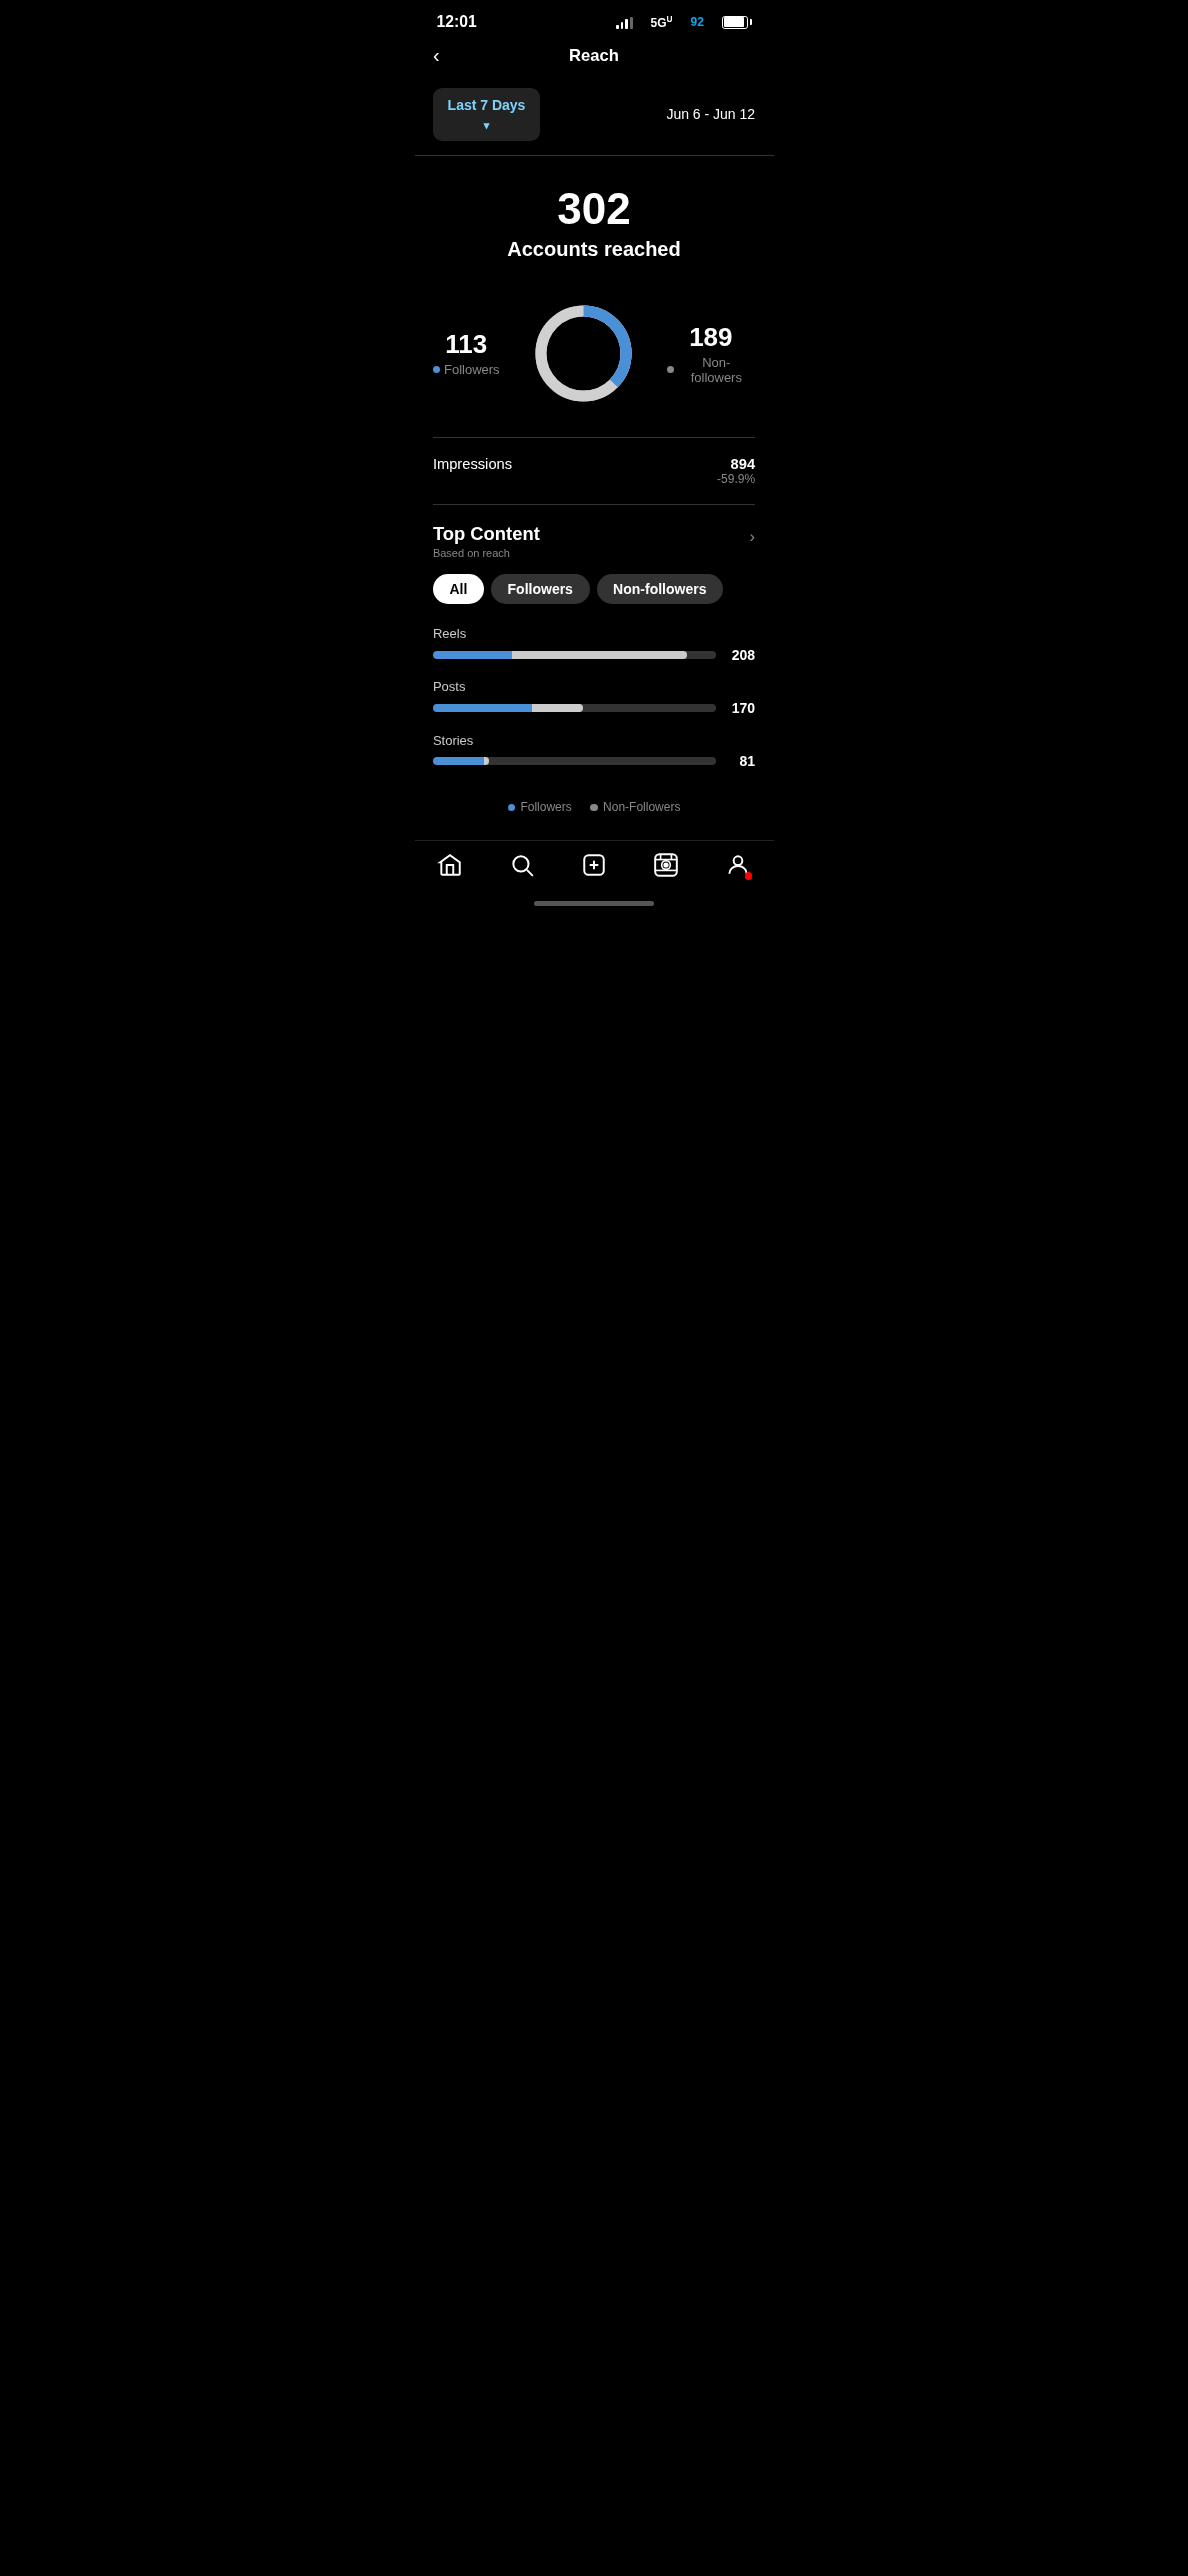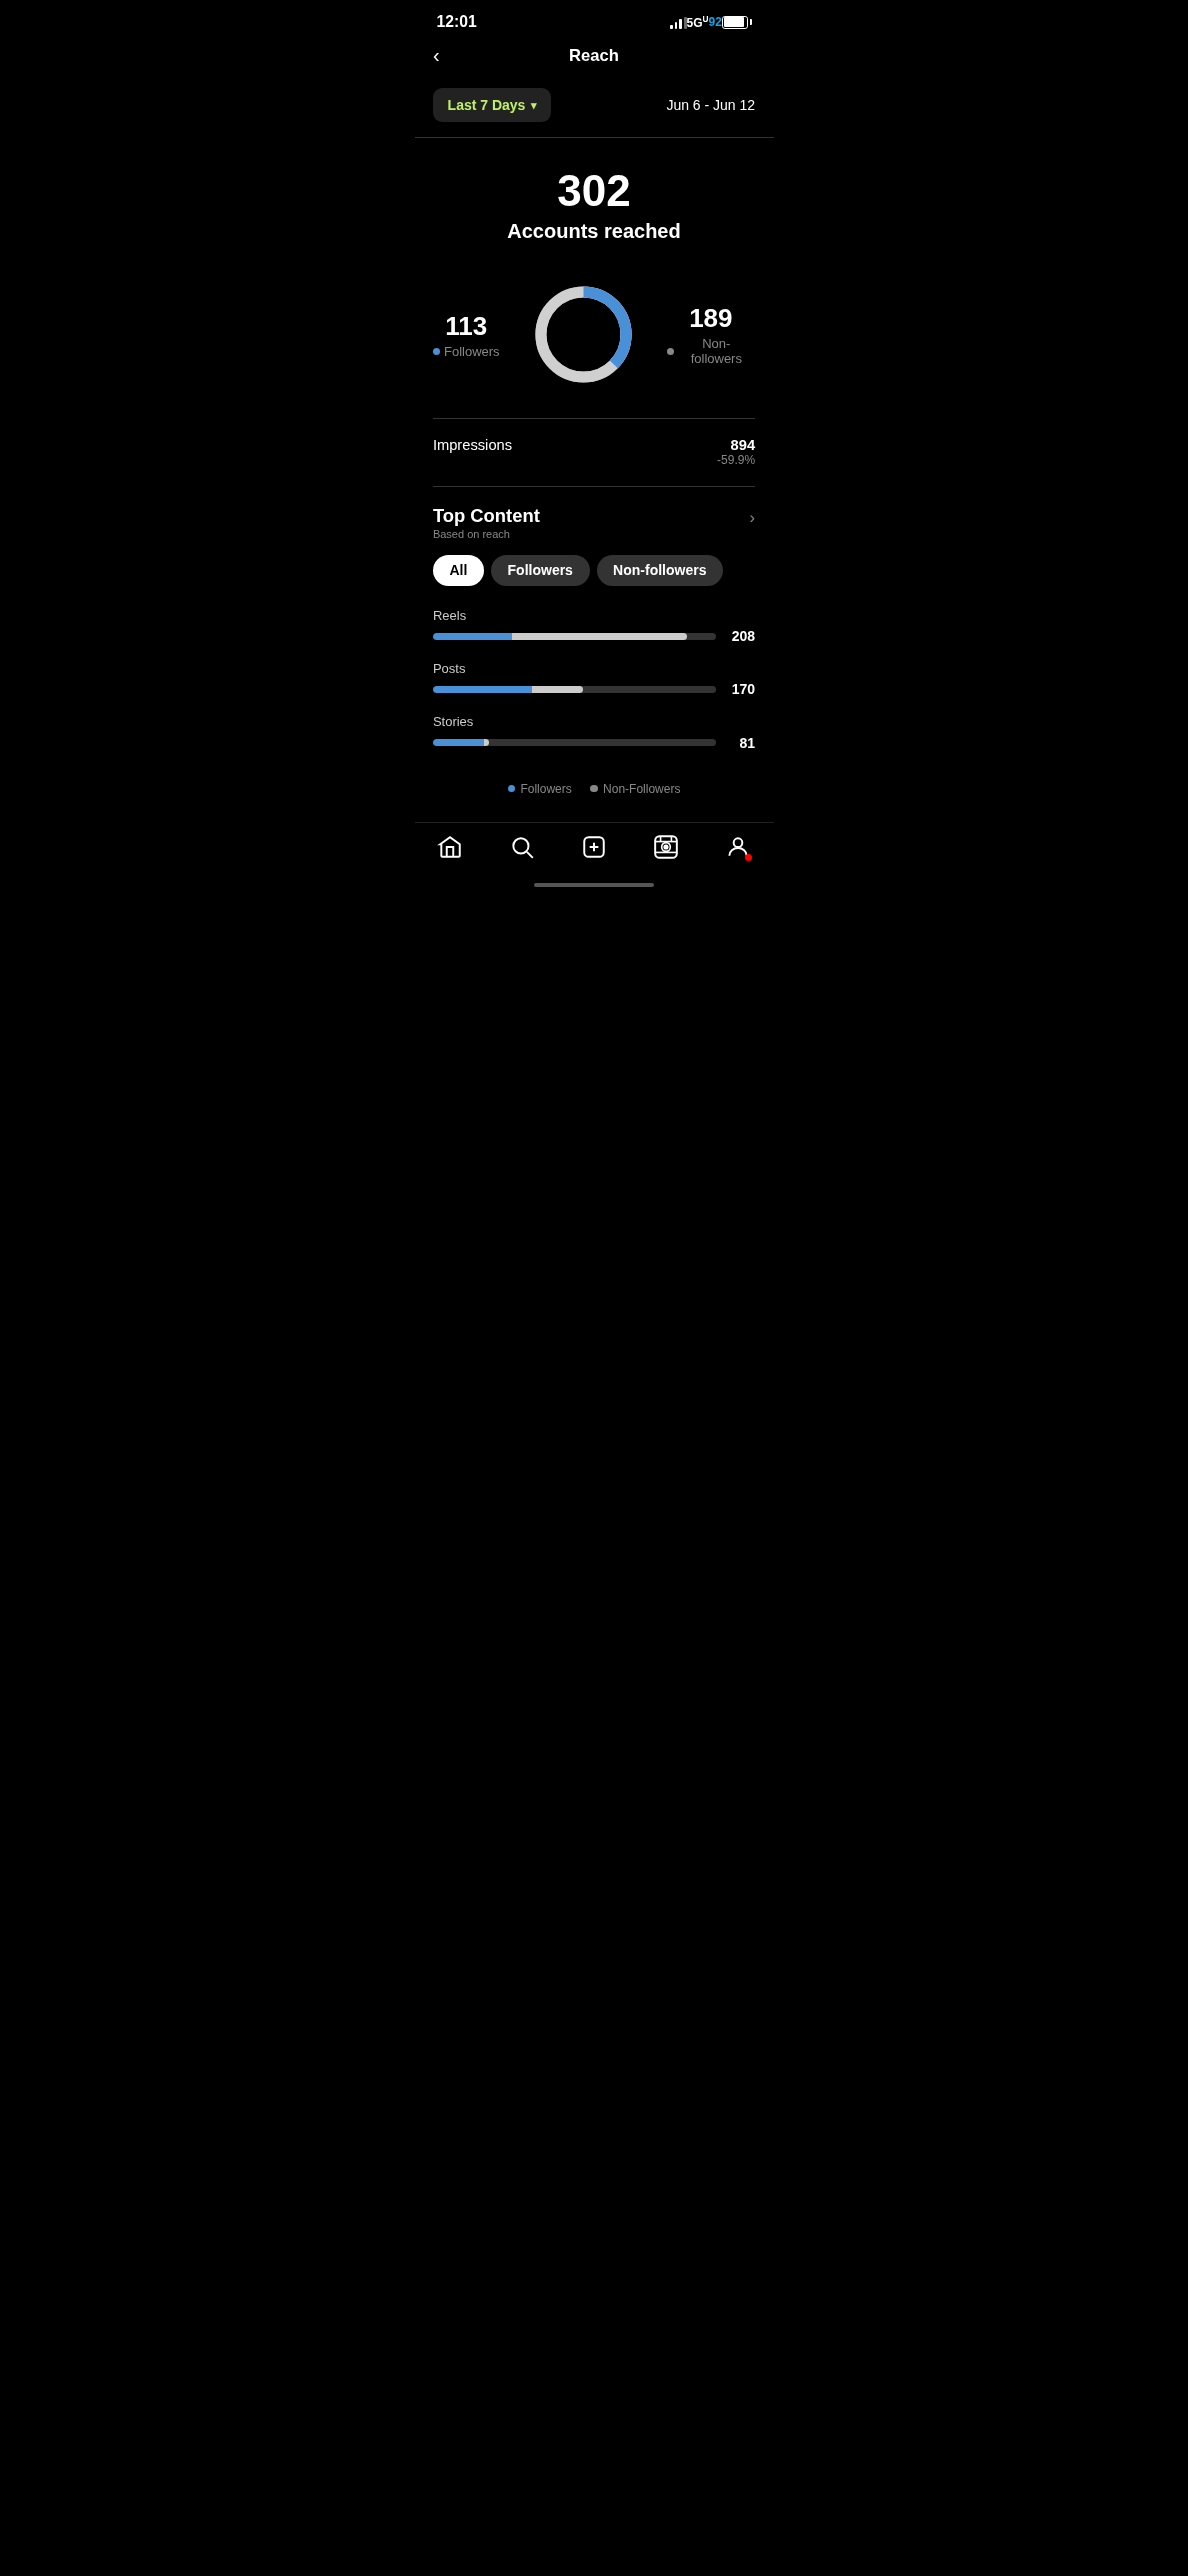--- a/index.html
+++ b/index.html
@@ -23,21 +23,21 @@
       padding: 13px 22px 7.4px;
     }
     .status-time {
       font-size: 15.7px;
       font-weight: 600;
       color: #fff;
     }
     .status-icons {
       display: flex;
       align-items: center;
-      gap: 0;
+      gap: 18px;
     }
     .signal-bars {
       display: flex;
       align-items: flex-end;
       gap: 1.8px;
       height: 13px;
     }
     .signal-bar {
       width: 2.8px;
       background: #fff;
@@ -105,29 +105,30 @@
     .filter-row {
       display: flex;
       justify-content: space-between;
       align-items: center;
       padding: 7.4px 18.4px 14.7px;
       border-bottom: 0.5px solid #333;
     }
     .filter-btn {
       background: #222;
       border: none;
-      color: #bef264;
+      color: #7dd3fc;
       font-size: 14px;
       font-weight: 600;
       padding: 9.2px 14.7px;
       border-radius: 9.2px;
       display: flex;
       align-items: center;
       gap: 5.5px;
       cursor: pointer;
+      flex-direction: column;
     }
     .chevron-down {
       font-size: 11px;
     }
     .date-range {
       font-size: 14px;
       font-weight: 500;
       color: #fff;
     }
 

